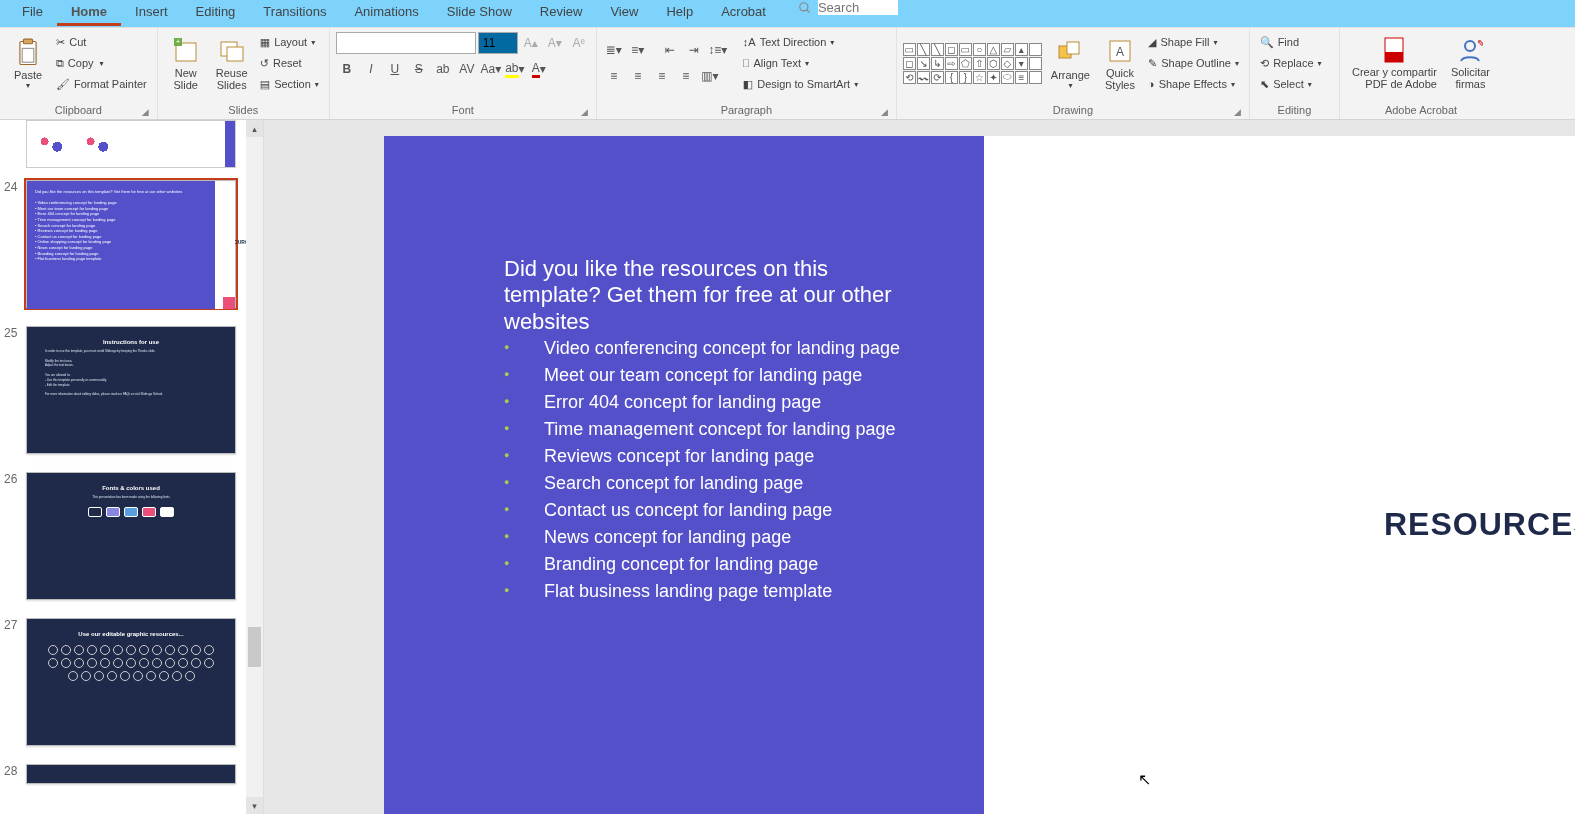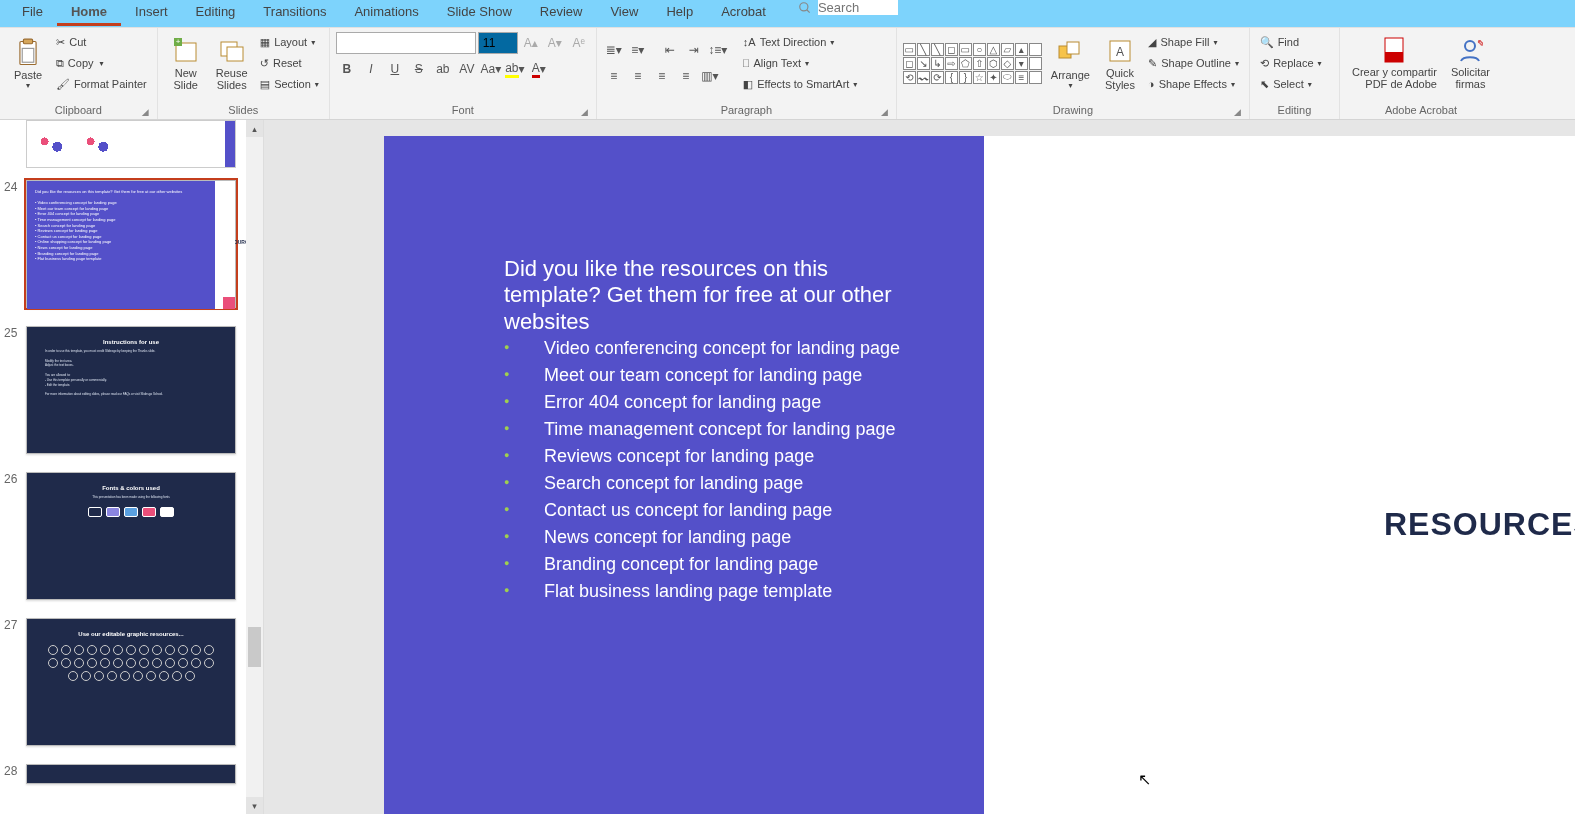--- a/index.html
+++ b/index.html
@@ -234,21 +234,21 @@
             <span>Text Direction</span>
             <span style="font-size:8px">▾</span>
           </div>
         <div class="ribbon-btn-sm">
             <span>⎕</span>
             <span>Align Text</span>
             <span style="font-size:8px">▾</span>
           </div>
         <div class="ribbon-btn-sm">
             <span>◧</span>
-            <span>Effects to SmartArt</span>
+            <span>Design to SmartArt</span>
             <span style="font-size:8px">▾</span>
           </div>
       </div>
     </div>
     <div class="ribbon-group-label"><span>Paragraph</span><span class="launcher">◢</span></div>
   </div>
 
   <div class="ribbon-group" style="min-width:340px">
     <div class="ribbon-row">
       <div class="shape-grid">

